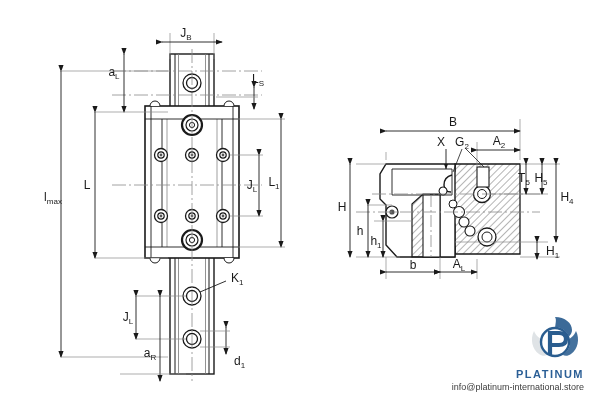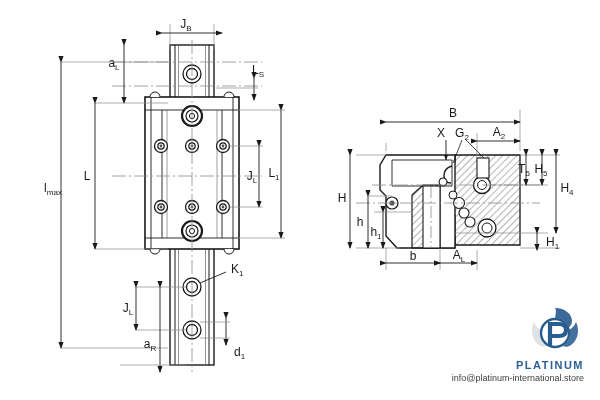--- a/index.html
+++ b/index.html
@@ -4,21 +4,21 @@
 <title>Linear Guideway Technical Drawing</title>
 <style>
   html,body{margin:0;padding:0;}
   body{
     width:600px;height:400px;
     background:#ffffff;
     font-family:"Liberation Sans", sans-serif;
     overflow:hidden;
     position:relative;
   }
-  #stage{position:relative;width:600px;height:308px;}
+  #stage{position:relative;width:600px;height:308px;margin-top:9px;}
   svg{display:block;}
   .dimtext{font-family:"Liberation Sans", sans-serif;font-size:12px;fill:#1a1a1a;}
   .dimsub{font-family:"Liberation Sans", sans-serif;font-size:8px;fill:#1a1a1a;}
   .wm-wrap{
     position:absolute;left:476px;top:300px;width:108px;height:96px;
     display:flex;flex-direction:column;align-items:flex-end;justify-content:flex-start;
   }
   .wm-logo{position:relative;width:58px;height:54px;margin-top:4px;}
   .wm-name{
     font-family:"Liberation Sans", sans-serif;

